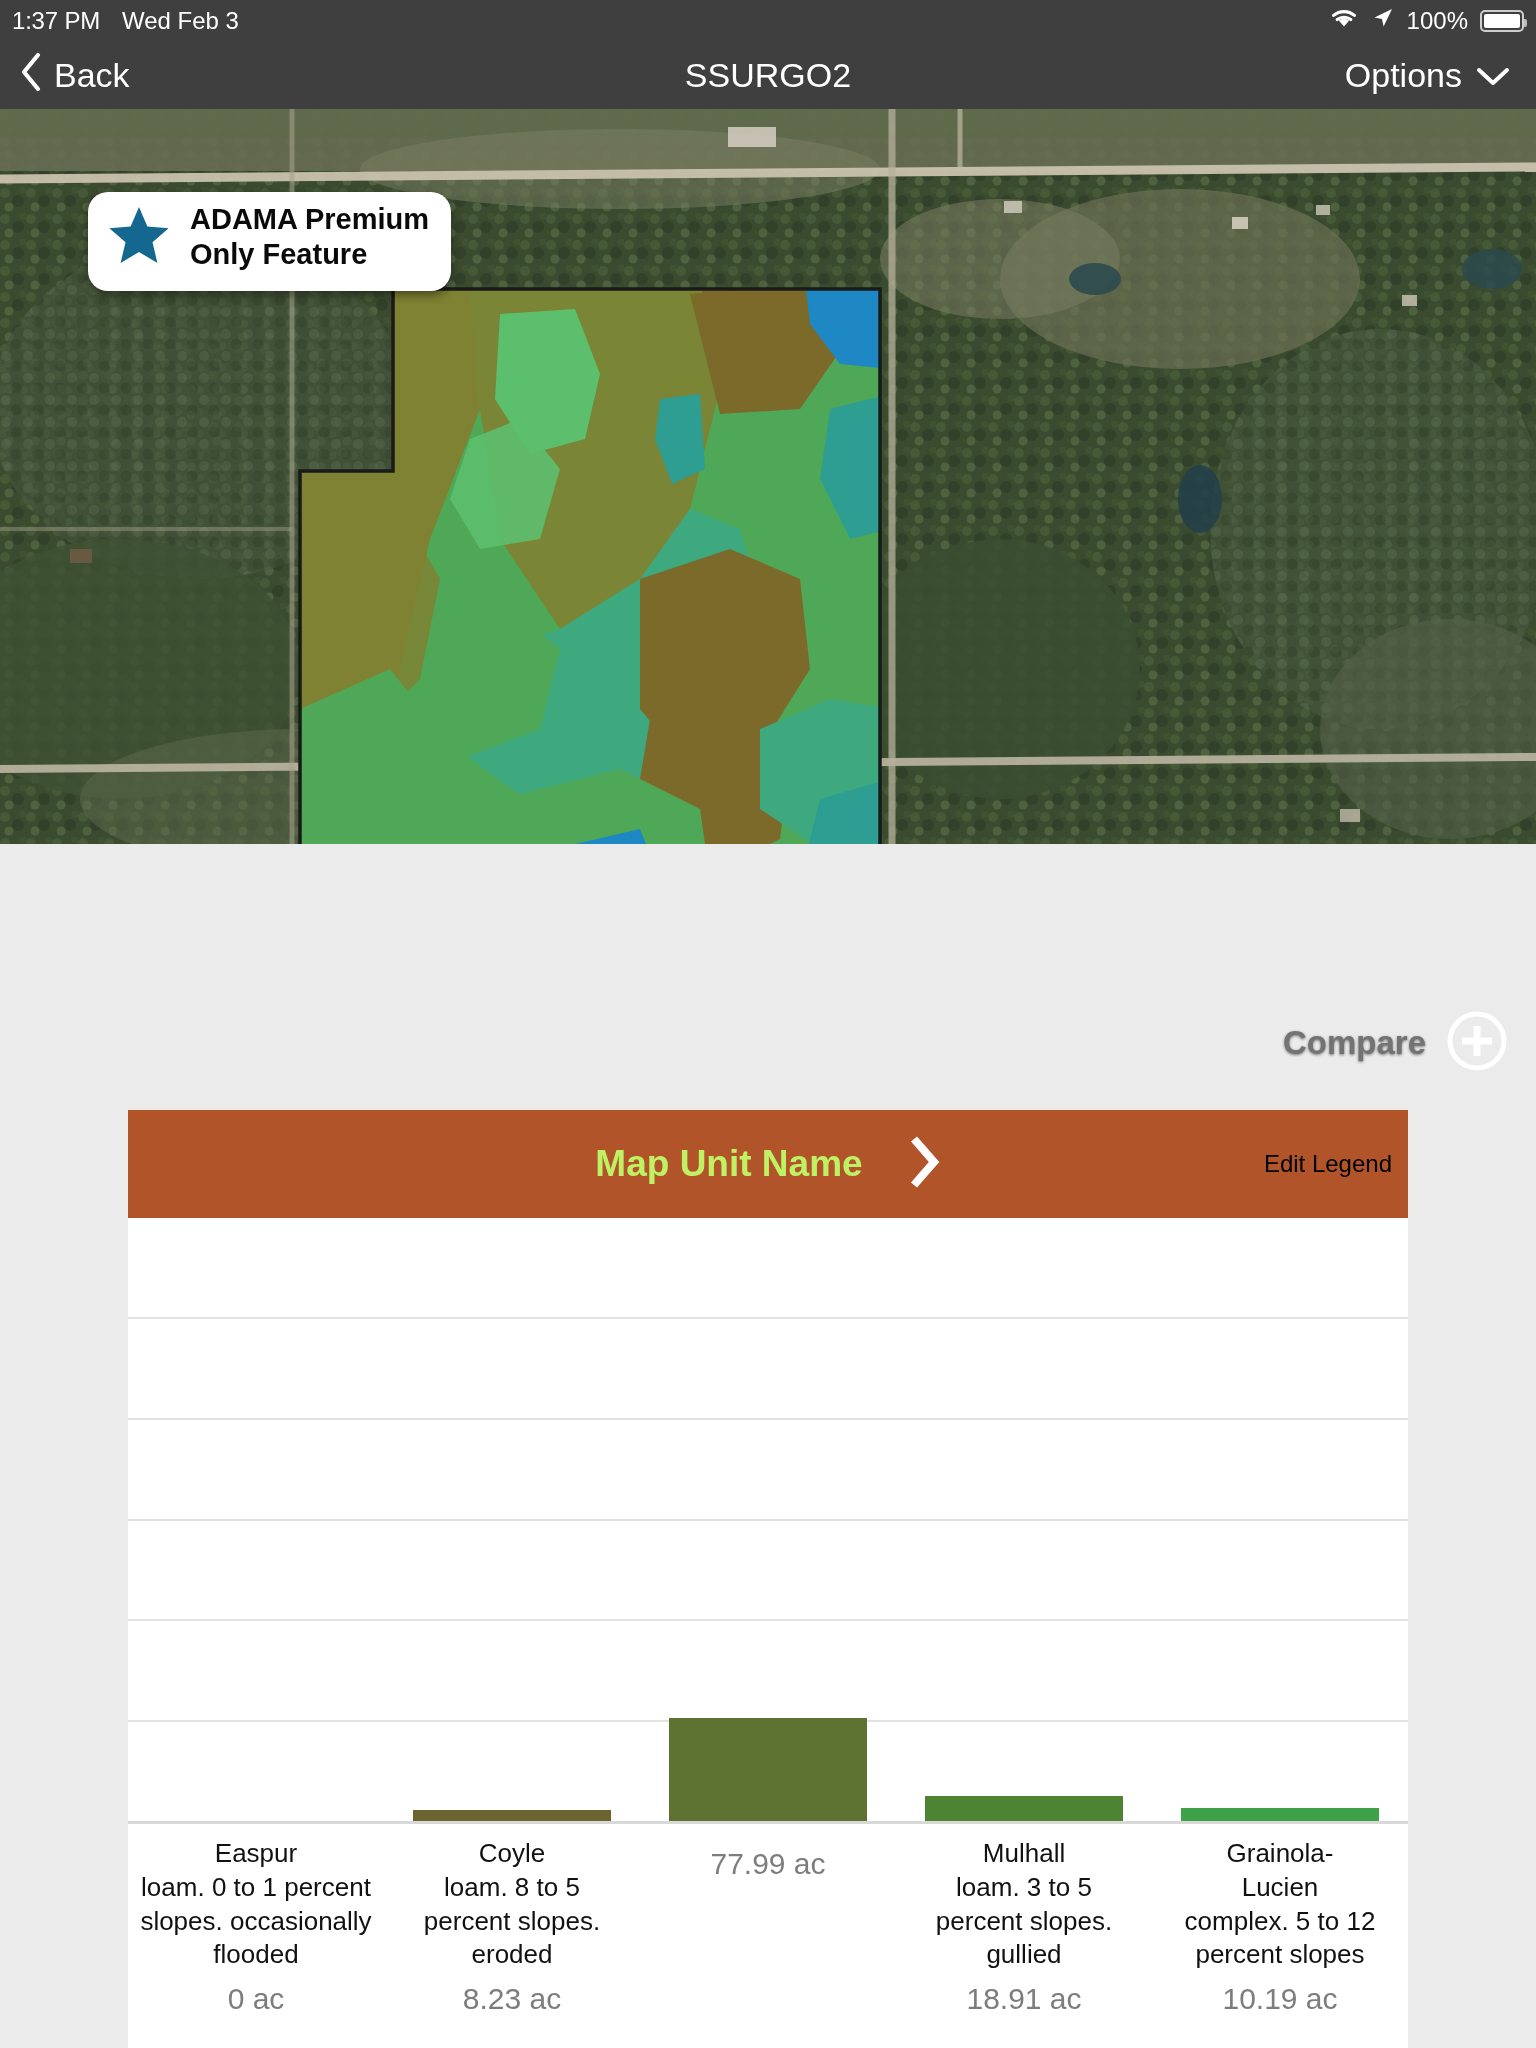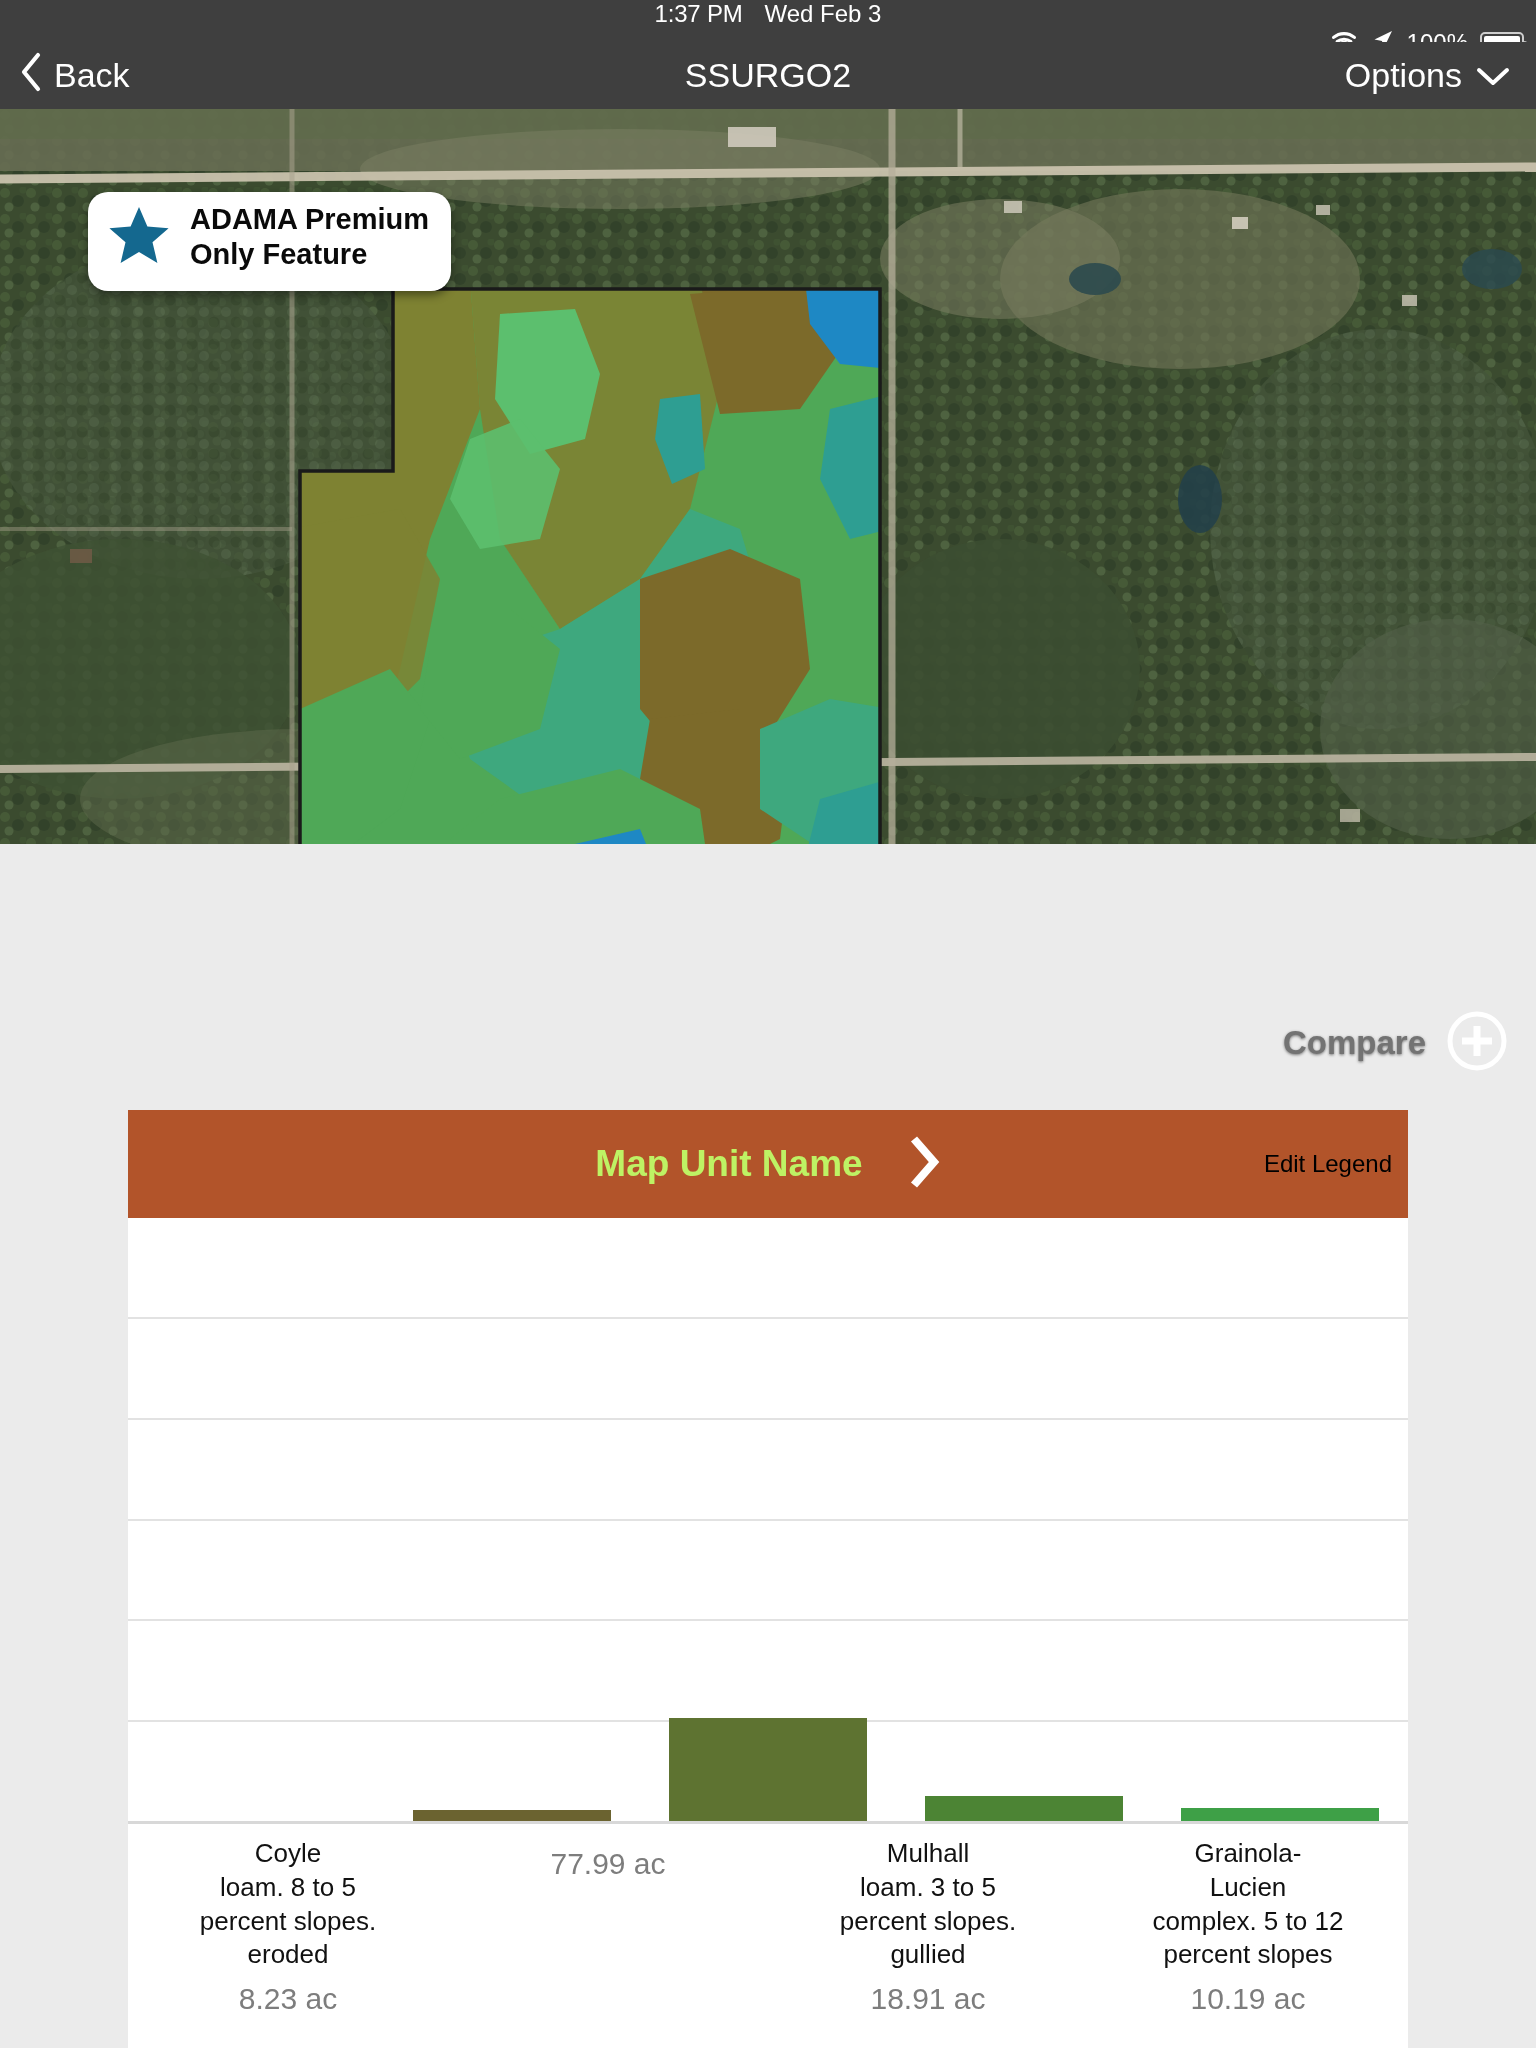--- a/index.html
+++ b/index.html
@@ -11,21 +11,20 @@
     position:relative;
   }
 
   
   .statusbar{
     position:absolute; left:0; top:0; width:1536px; height:42px;
     background:#3F3F3F; color:#fff;
     display:flex; align-items:center;
     padding:0 12px;
     font-size:24px;
-    flex-direction:column;
   }
   .sb-left{ display:flex; align-items:center; gap:22px; }
   .sb-right{ margin-left:auto; display:flex; align-items:center; gap:12px; }
   .sb-time{ font-weight:400; letter-spacing:-0.2px; }
   .sb-date{ font-weight:400; }
   .battery{
     width:44px; height:22px; border:2px solid rgba(255,255,255,.75);
     border-radius:5px; position:relative; padding:2px;
   }
   .battery:after{
@@ -333,20 +332,27 @@
           <div class="bar" style="height: 24.9741px; background: rgb(76, 132, 52); margin-bottom: 2px;"></div>
         </div>
         <div class="barcell">
           <div class="bar" style="height: 13.4578px; background: rgb(62, 160, 71); margin-bottom: 2px;"></div>
         </div>
       </div>
   </div>
 
   <div class="labels">
       <div class="labelcell">
+        <div class="lbl-name">Easpur
+loam. 0 to 1 percent
+slopes. occasionally
+flooded</div>
+        <div class="lbl-area">0 ac</div>
+      </div>
+      <div class="labelcell">
         <div class="lbl-name">Coyle
 loam. 8 to 5
 percent slopes.
 eroded</div>
         <div class="lbl-area">8.23 ac</div>
       </div>
       <div class="labelcell">
         <div class="lbl-area">77.99 ac</div>
       </div>
       <div class="labelcell">

